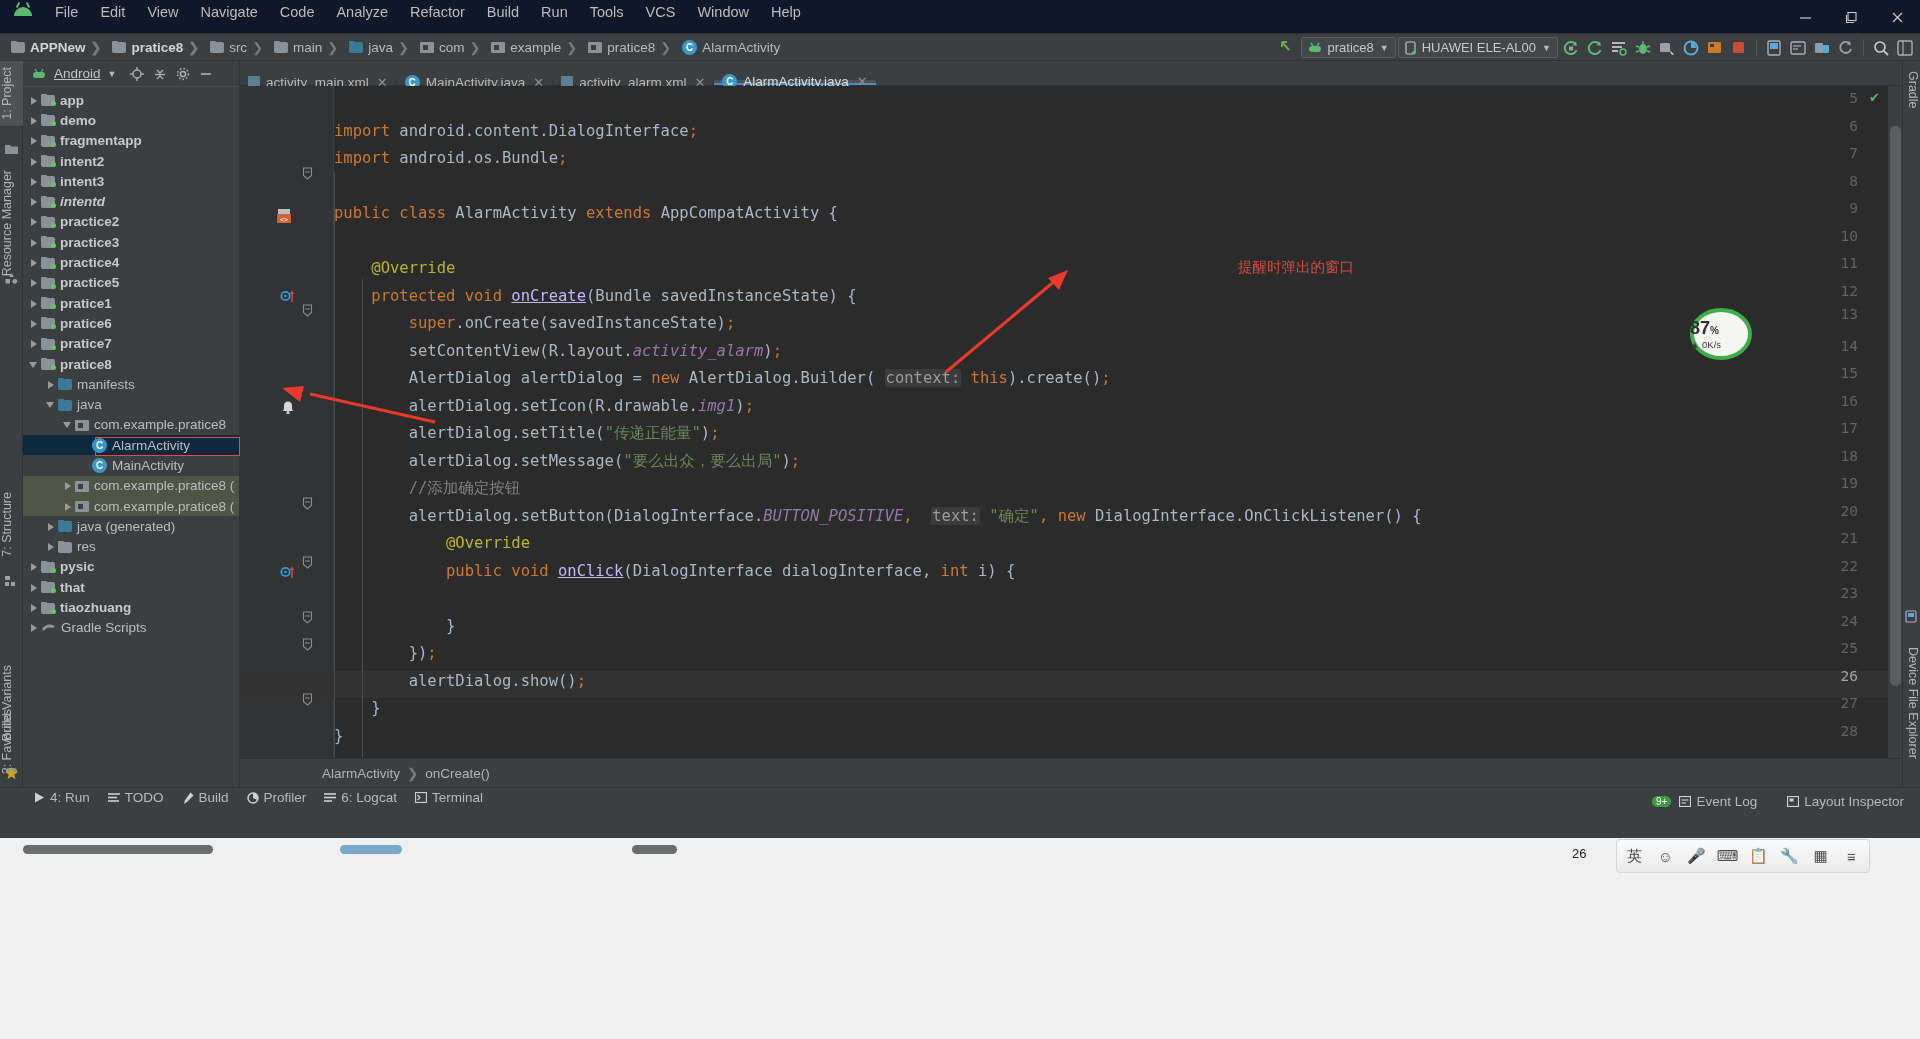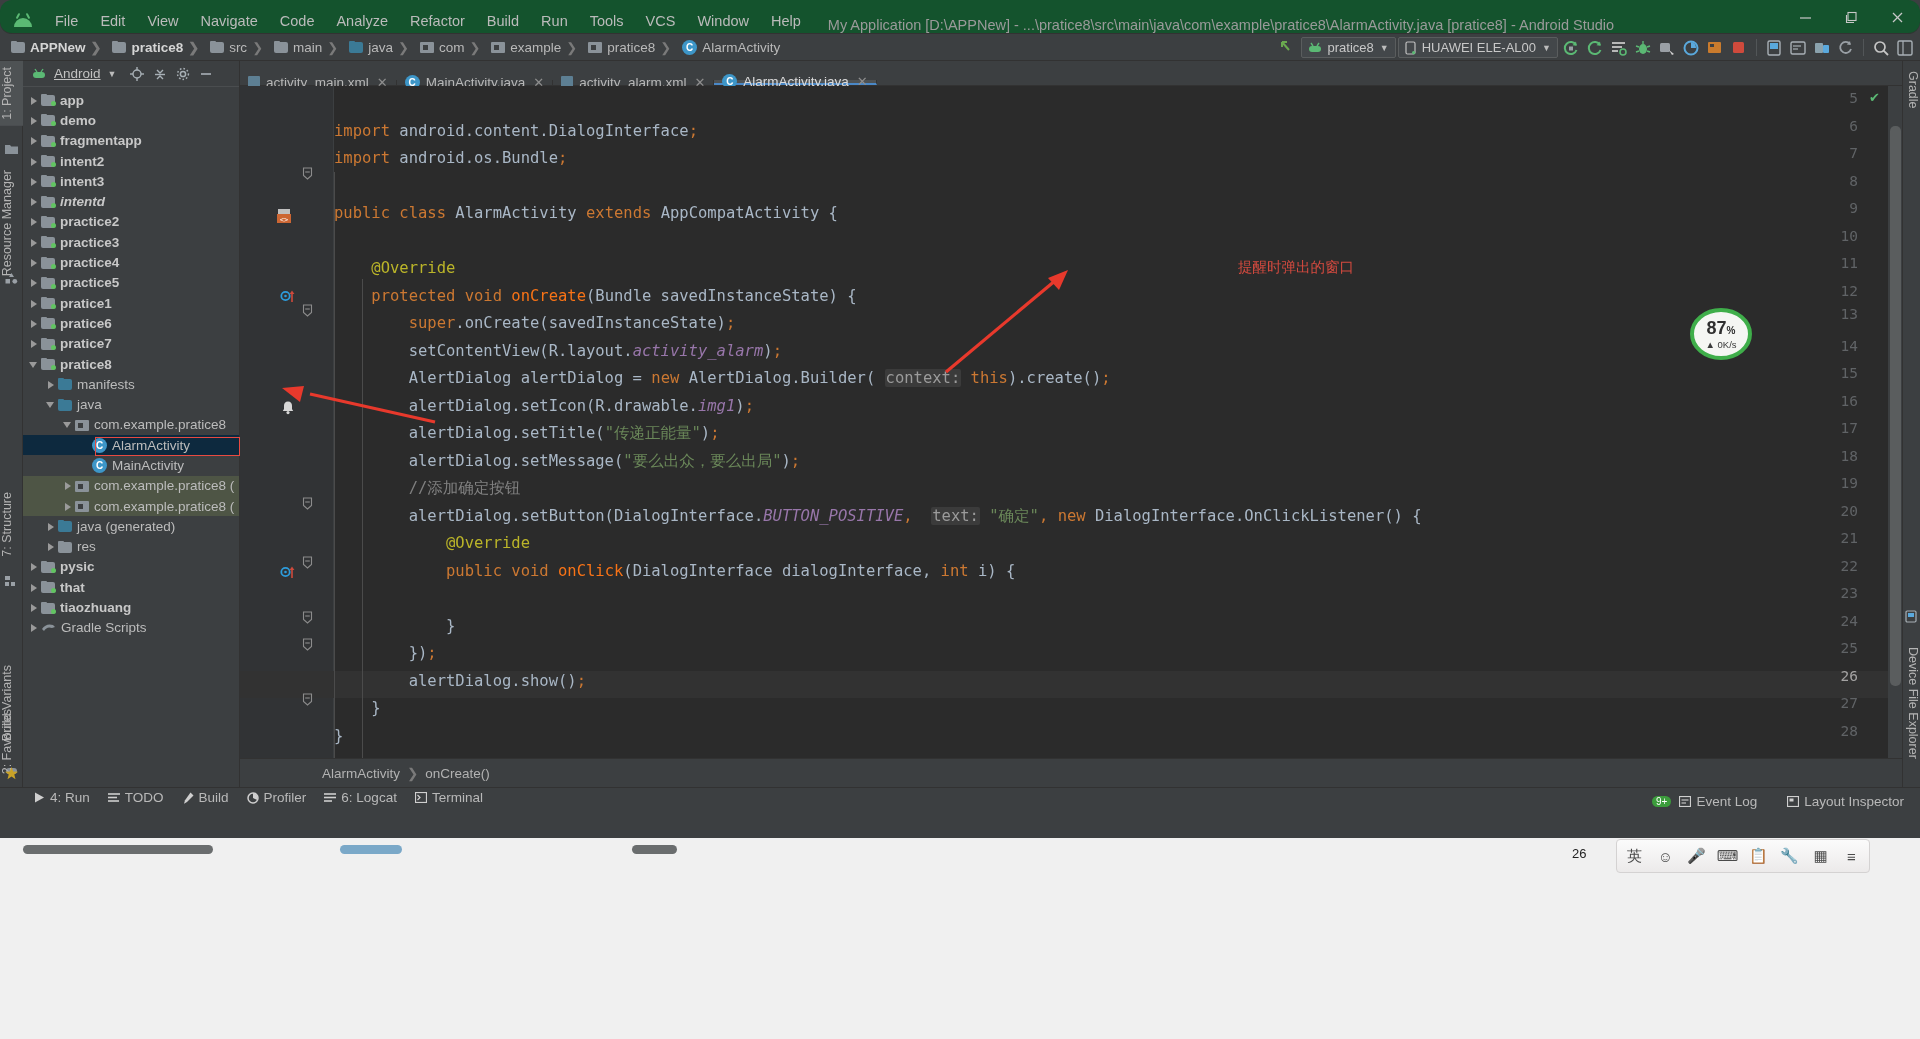--- a/index.html
+++ b/index.html
@@ -8,23 +8,22 @@
     background: #3c3f41;
     font-family: "Liberation Sans", sans-serif;
     overflow: hidden;
     -webkit-font-smoothing: antialiased;
   }
   .app { position: relative; width: 1920px; height: 1039px; }
 
   
   .titlebar {
     position: absolute; left: 0; top: 0; width: 1920px; height: 34px;
-    background: #14532d; display: flex; align-items: flex-end;
+    background: #0f172a; display: flex; align-items: flex-start;
     border-bottom: 1px solid #323232;
-    border-radius: 12px;
   }
   .logo-android {
     width: 22px; height: 22px; margin: 0 10px 0 12px;
     position: relative; flex: none;
   }
   .logo-android .body {
     position: absolute; left: 2px; top: 7px; width: 18px; height: 9px;
     background: #5bb974; border-radius: 9px 9px 0 0;
   }
   .logo-android .ant1, .logo-android .ant2 {
@@ -211,21 +210,21 @@
   }
   .cl { position: absolute; left: 0; white-space: pre; }
   .cur-line-bg {
     position: absolute; left: 0; right: 0; height: 27px; background: #323232;
   }
   .kw { color: #cc7832; }
   .txt { color: #a9b7c6; }
   .str { color: #6a8759; }
   .cmt { color: #808080; }
   .fld { color: #9876aa; font-style: italic; }
-  .mth { color: #f97316; }
+  .mth { color: #c4b5fd; text-decoration: underline; }
   .hint { color: #9b9b9b; background: #3b3b3b; border-radius: 2px; padding: 0 1px;}
   .annot { color: #bbb529; }
 
   .rightbar {
     position: absolute; right: 0; top: 25px; width: 14px; bottom: 29px;
     background: #3c3f41;
   }
   .scrollthumb {
     position: absolute; right: 1px; width: 11px; background: #5a5d5e;
     border-radius: 5px;
@@ -311,21 +310,21 @@
     font-family: "DejaVu Sans", sans-serif;
   }
   .mem-widget {
     position: absolute; left: 1450px; top: 222px; width: 74px; height: 52px;
   }
   .mem-circle {
     position: absolute; left: 0; top: 0; width: 62px; height: 52px;
   }
   .mem-txt {
     position: absolute; left: 0; top: 0; width: 62px; height: 52px;
-    display: flex; flex-direction: column; align-items: center;
+    display: flex; flex-direction: column; 
     justify-content: center; color: #2f2f2f;
   }
   .mem-pct { font-size: 18px; font-weight: bold; }
   .mem-pct small { font-size: 10px; }
   .mem-rate { font-size: 9.5px; color: #3a3a3a; }
   .gutter-mark { position: absolute; }
 </style>
 </head>
 <body>
 
@@ -345,21 +344,20 @@
         <div class="menuitem">Code</div>
         <div class="menuitem">Analyze</div>
         <div class="menuitem">Refactor</div>
         <div class="menuitem">Build</div>
         <div class="menuitem">Run</div>
         <div class="menuitem">Tools</div>
         <div class="menuitem">VCS</div>
         <div class="menuitem">Window</div>
         <div class="menuitem">Help</div>
       </div>
-    <div class="win-title">My Application [D:\APPNew] - ...\pratice8\src\main\java\com\example\pratice8\AlarmActivity.java [pratice8] - Android Studio</div>
     <div class="win-btns">
       <div class="win-btn">
         <svg width="13" height="13" viewBox="0 0 13 13">
             <line x1="1" y1="7" x2="12" y2="7" stroke="#c8c8c8" stroke-width="1.2"></line>
           </svg>
       </div>
       <div class="win-btn">
         <svg width="13" height="13" viewBox="0 0 13 13">
             <rect x="3" y="1.5" width="8" height="8" fill="none" stroke="#c8c8c8" stroke-width="1.1"></rect>
             <path d="M1.5 4 L1.5 11.5 L9 11.5" fill="none" stroke="#c8c8c8" stroke-width="1.1"></path>

